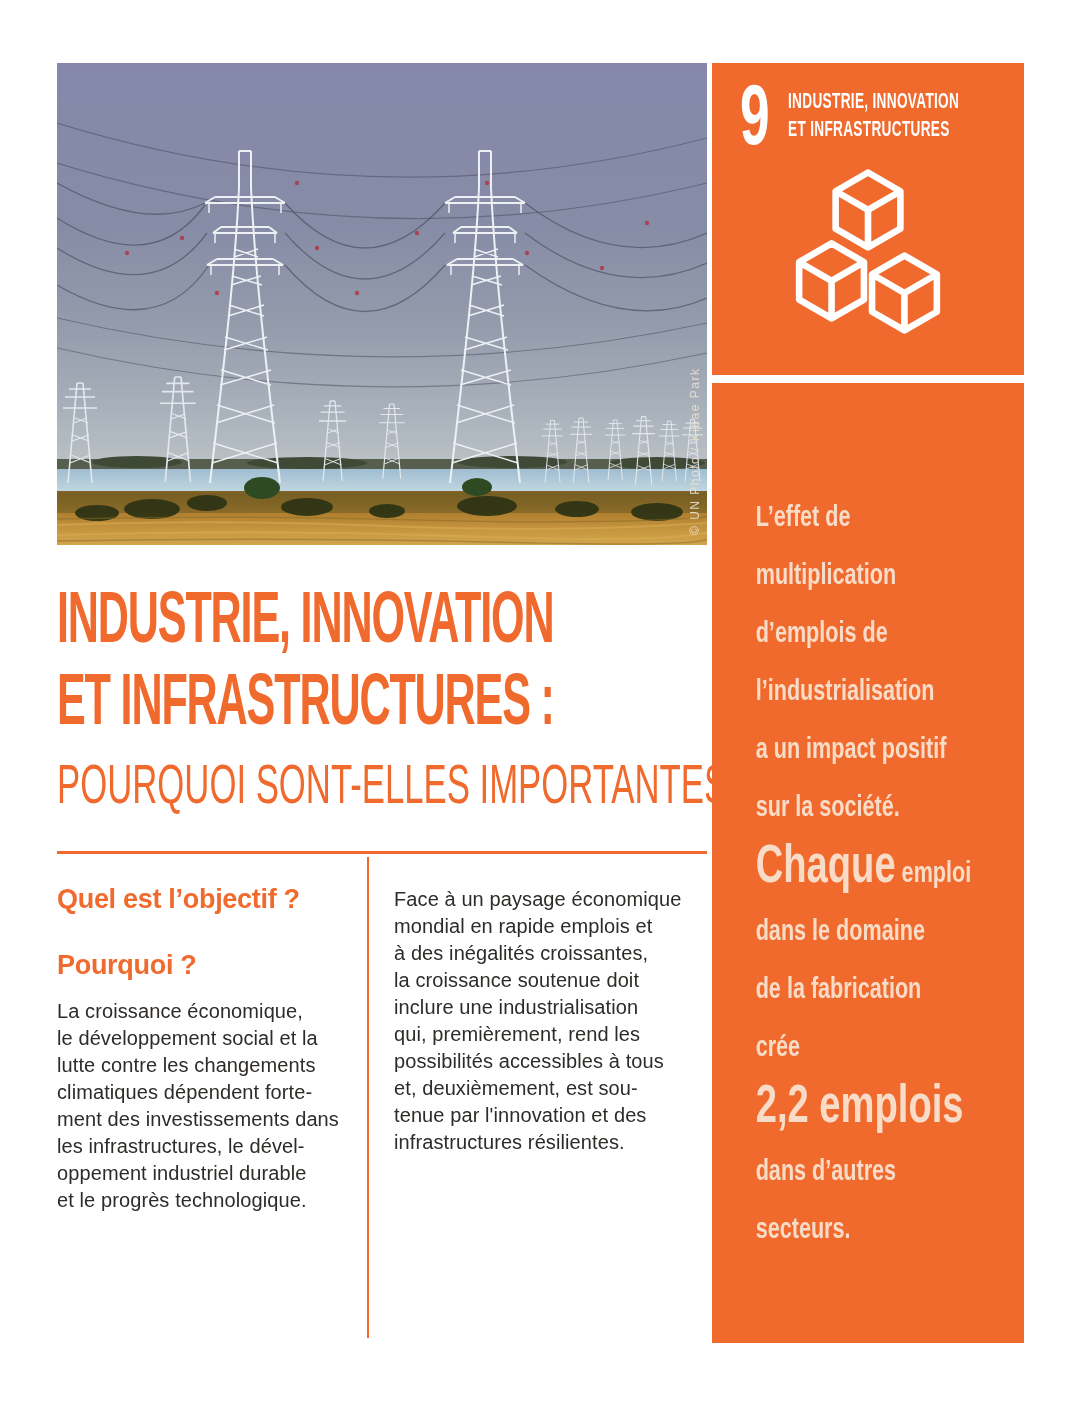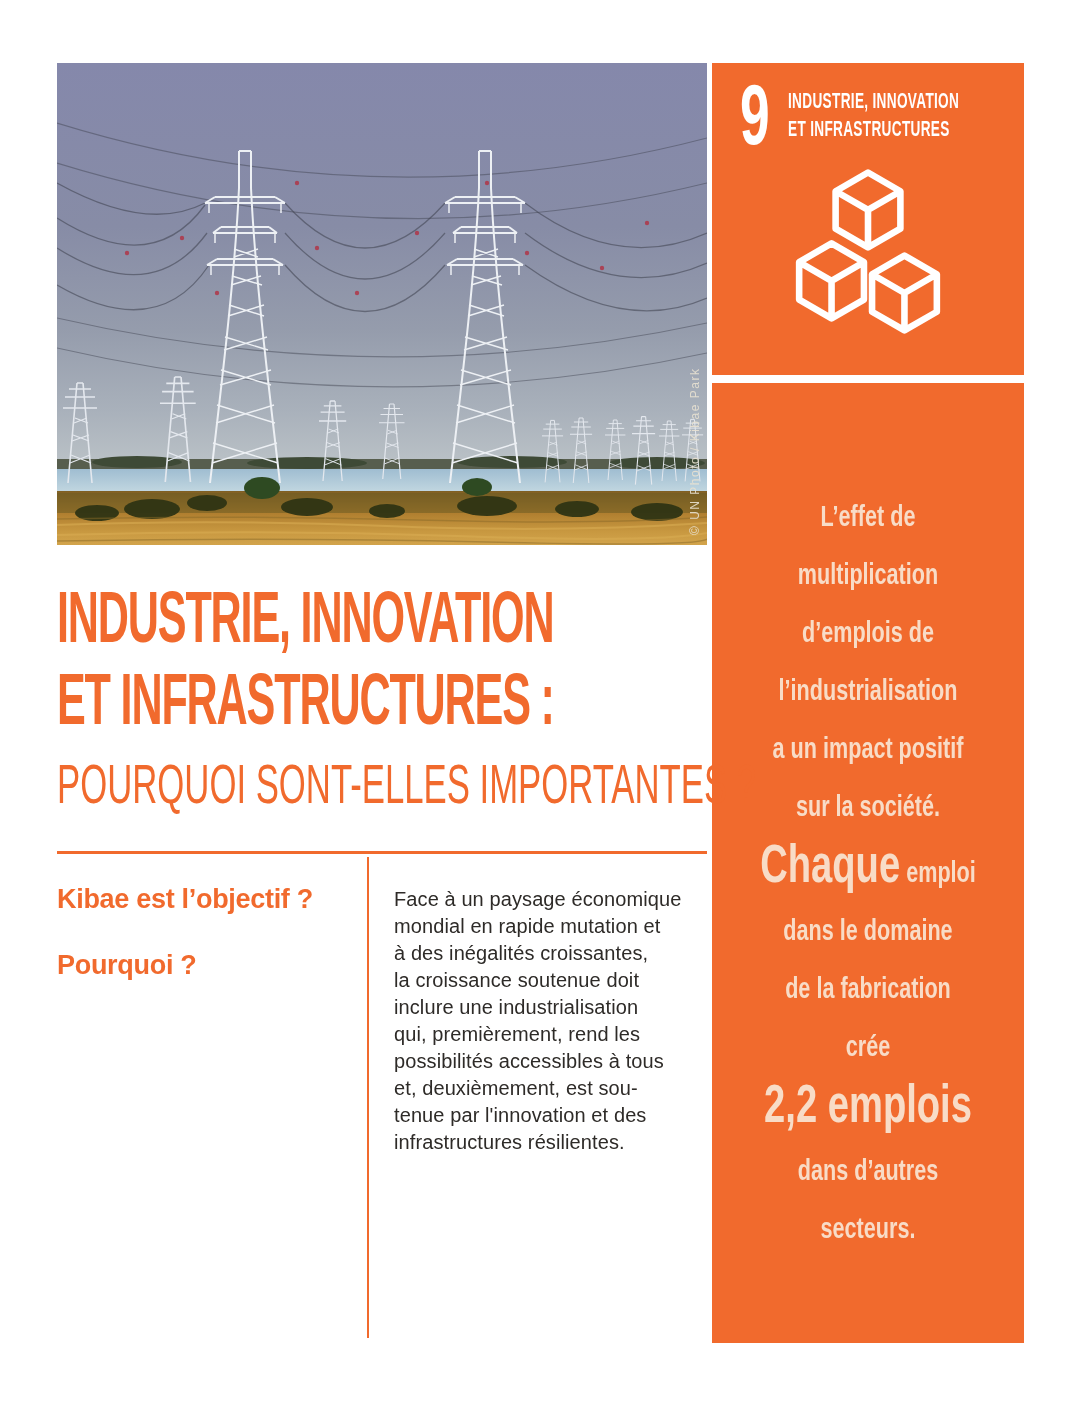--- a/index.html
+++ b/index.html
@@ -18,21 +18,21 @@
   
   .sdg-tile{position:absolute;left:712px;top:63px;width:312px;height:312px;background:var(--orange);}
   .tile-number{position:absolute;left:28px;top:8px;font-size:86px;line-height:1;font-weight:bold;
                color:#fff;transform:scaleX(0.62);transform-origin:left top;}
   .tile-label{position:absolute;left:76px;top:24px;font-size:22px;line-height:28px;font-weight:bold;
               color:#fff;letter-spacing:0.5px;transform:scaleX(0.62);transform-origin:left top;white-space:nowrap;}
   .tile-icon{position:absolute;left:75px;top:106px;width:162px;height:168px;}
 
   
   .sidebar{position:absolute;left:712px;top:383px;width:312px;height:960px;background:var(--orange);}
-  .sb-lines{position:absolute;top:104px;left:0;width:100%;text-align:center;color:var(--cream);}
+  .sb-lines{position:absolute;top:104px;left:0;width:100%;text-align:left;color:var(--cream);}
   .sb-line{font-size:30px;font-weight:bold;line-height:58px;letter-spacing:0;
            transform:scaleX(0.72);transform-origin:center;white-space:nowrap;}
   .sb-big{font-size:53px;}
 
   
   .title{position:absolute;left:57px;top:576px;width:660px;color:var(--orange);}
   .title-main{font-size:72px;line-height:82px;font-weight:bold;letter-spacing:-2px;
               transform:scaleX(0.60);transform-origin:left top;white-space:nowrap;}
   .subtitle{margin-top:14px;font-size:56px;line-height:60px;font-weight:400;letter-spacing:0;
             transform:scaleX(0.62);transform-origin:left top;white-space:nowrap;}
@@ -213,27 +213,35 @@
       <div>INDUSTRIE, INNOVATION</div>
       <div>ET INFRASTRUCTURES :</div>
     </div>
     <div class="subtitle">POURQUOI SONT-ELLES IMPORTANTES ?</div>
   </div>
 
   <div class="rule-h"></div>
   <div class="rule-v"></div>
 
   <div class="col-left">
-    <h2 class="col-h">Kibae est l’objectif ?</h2>
+    <h2 class="col-h">Quel est l’objectif ?</h2>
     <h2 class="col-h col-h2">Pourquoi ?</h2>
+    <p class="body-par">La croissance économique,
+le développement social et la
+lutte contre les changements
+climatiques dépendent forte-
+ment des investissements dans
+les infrastructures, le dével-
+oppement industriel durable
+et le progrès technologique.</p>
   </div>
 
   <div class="col-mid">
     <p class="body-par">Face à un paysage économique
-mondial en rapide mutation et
+mondial en rapide emplois et
 à des inégalités croissantes,
 la croissance soutenue doit
 inclure une industrialisation
 qui, premièrement, rend les
 possibilités accessibles à tous
 et, deuxièmement, est sou-
 tenue par l'innovation et des
 infrastructures résilientes.</p>
   </div>
 

